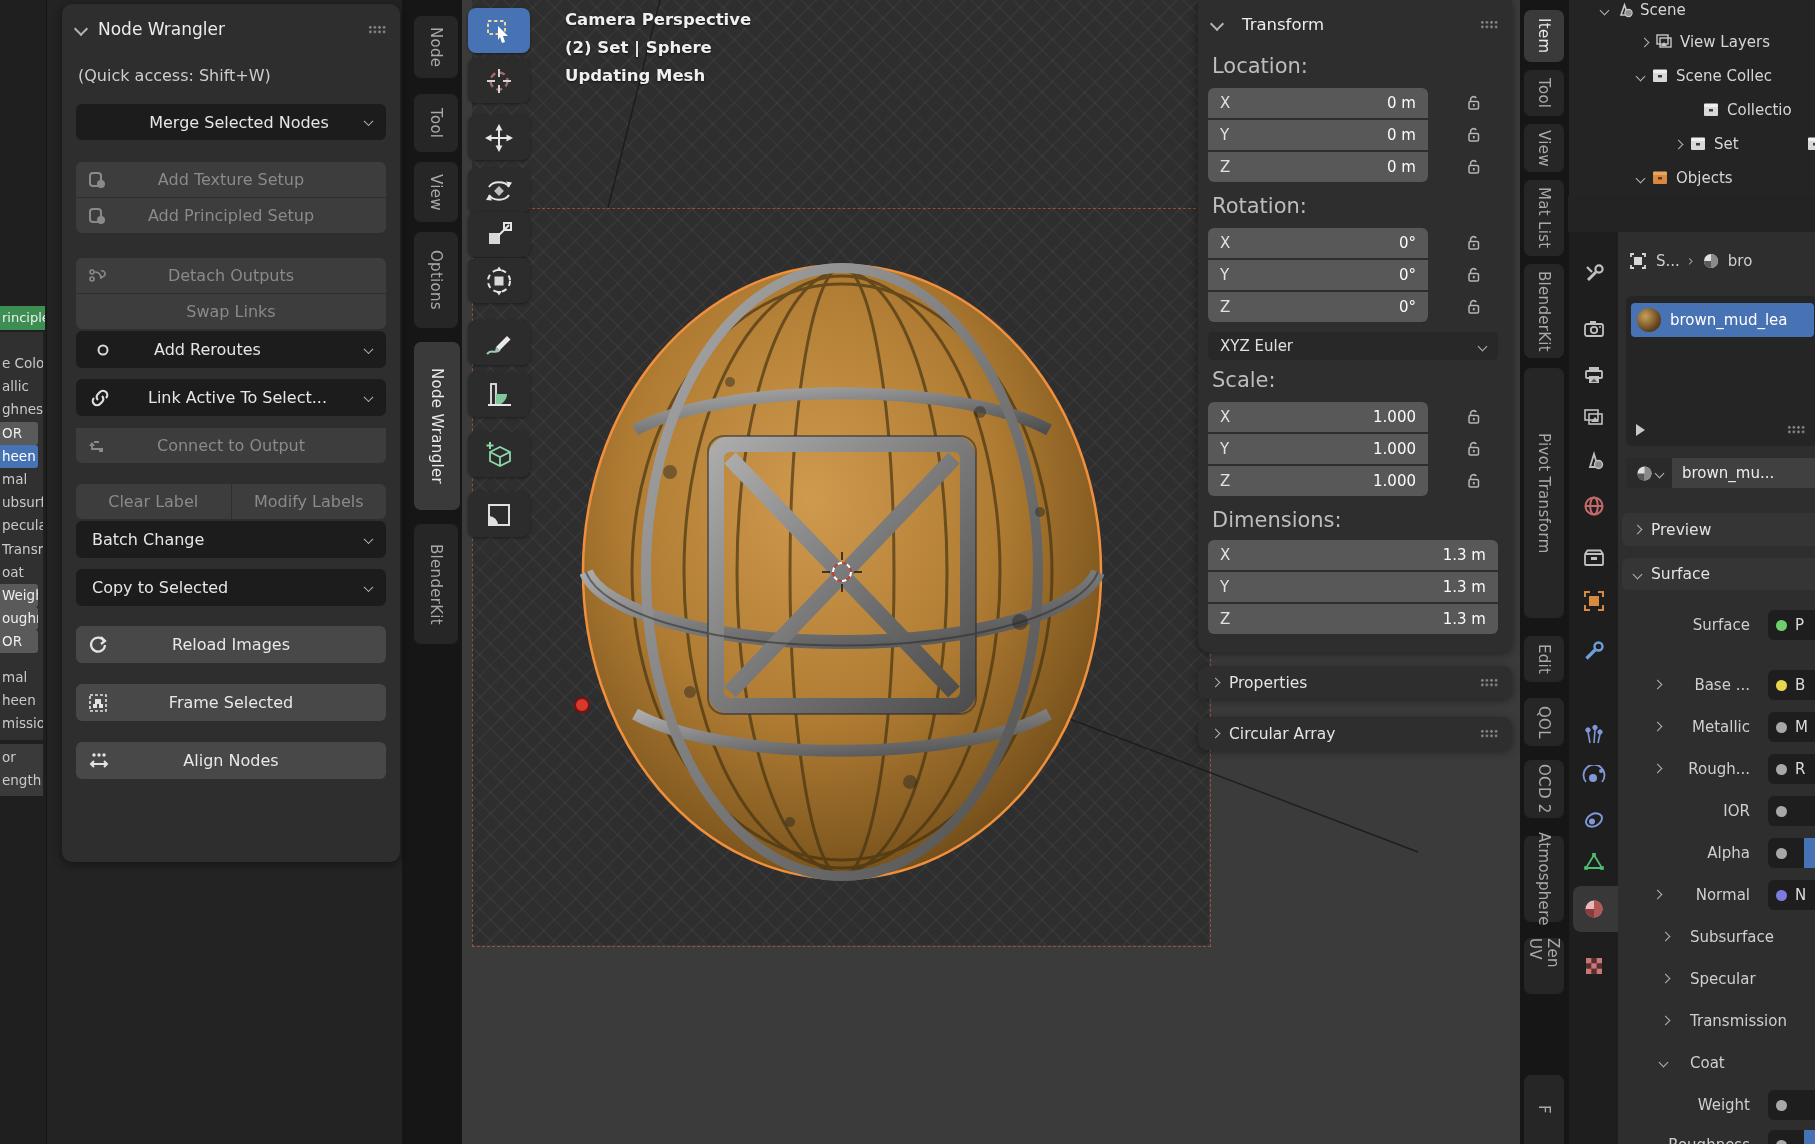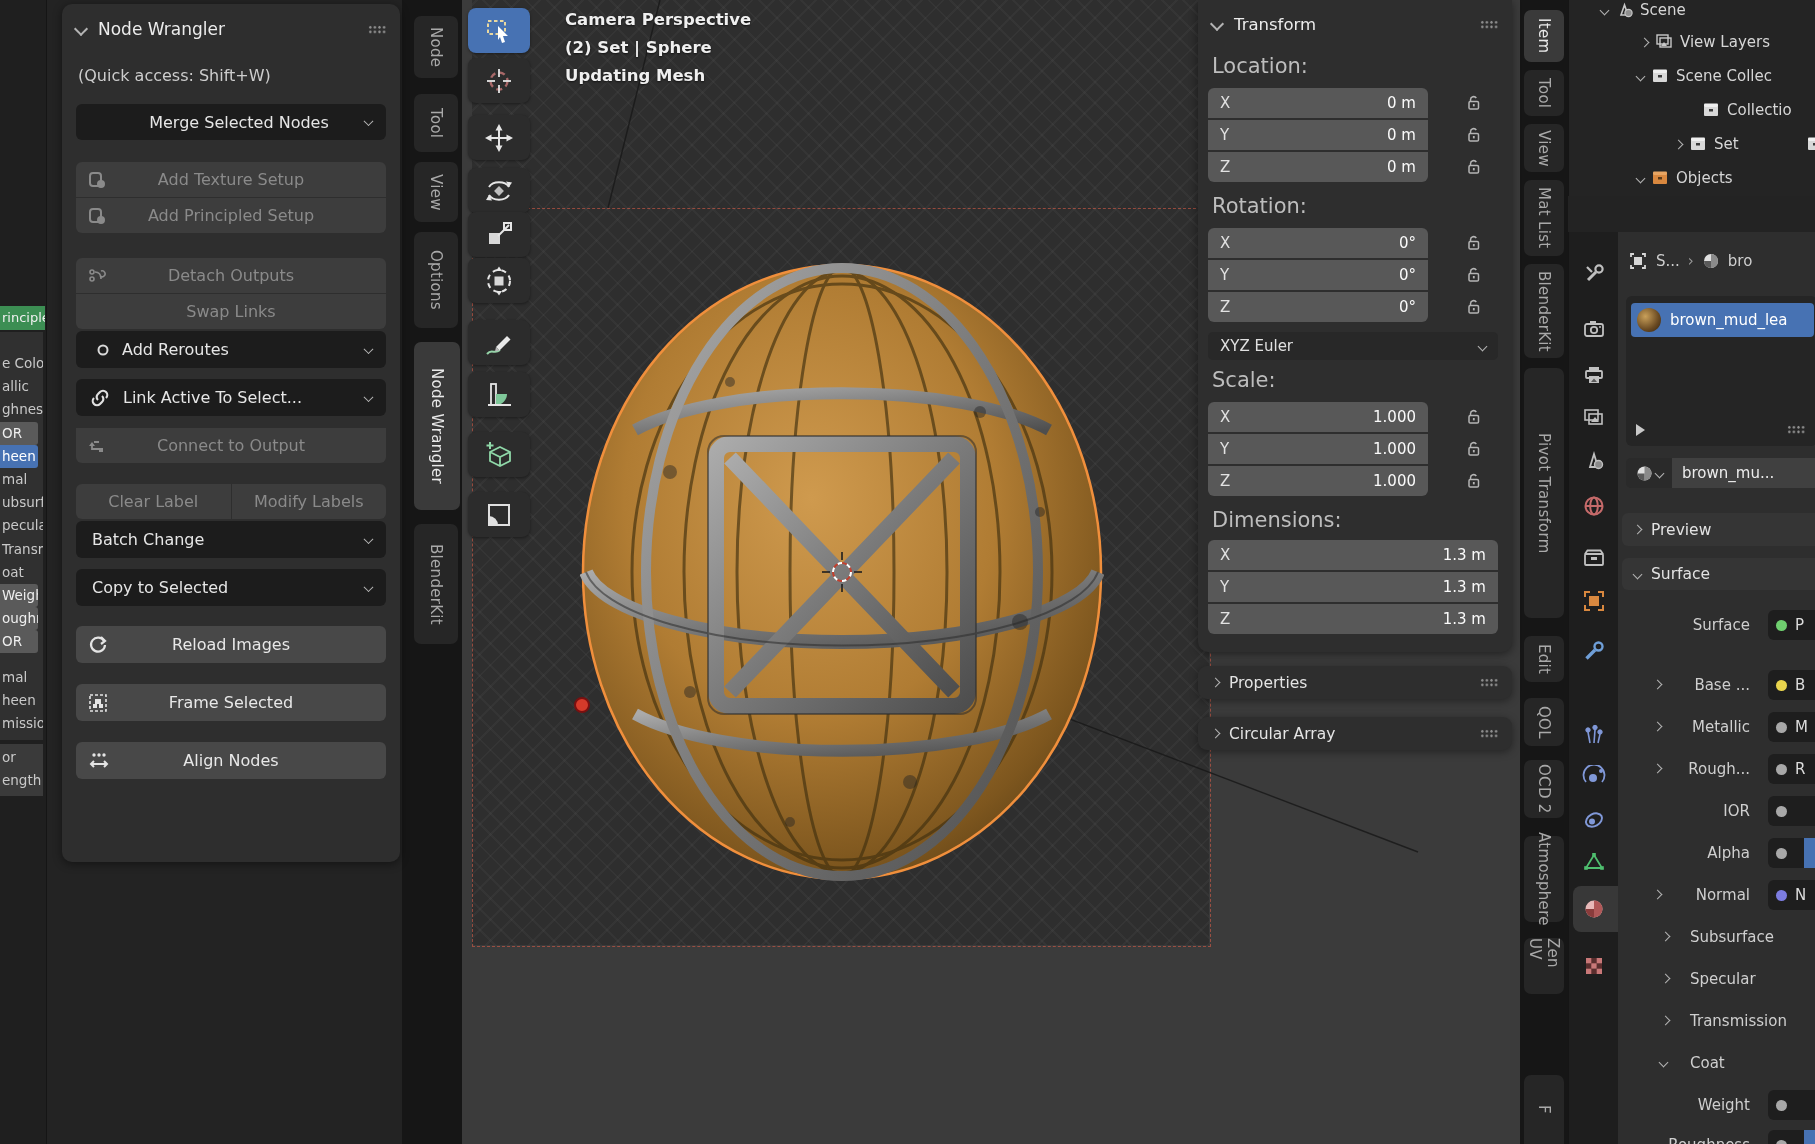--- a/index.html
+++ b/index.html
@@ -318,31 +318,31 @@
             <circle cx="4" cy="12" r="2"></circle>
             <path d="M7 5 C11 5 13 8 13 12 M13 4 a3 3 0 1 1-1 5"></path>
           </svg>
       </span>
       <span>Detach Outputs</span>
     </div>
     <div class="nw-btn dis grp-bot" style="top:290px;height:35px">
       <span>Swap Links</span>
     </div>
 
-    <div class="nw-btn dd" style="top:327px;height:37px;padding-left:46px">
+    <div class="nw-btn dd" style="top:327px;height:37px;padding-left:78px">
       <span class="ico" style="left:20px">
         <svg width="14" height="14">
             <circle cx="7" cy="7" r="4.5" fill="none" stroke="#d8d8d8" stroke-width="2"></circle>
           </svg>
       </span>
       <span>Add Reroutes</span>
       <span class="chv sm ddchv"></span>
     </div>
 
-    <div class="nw-btn dd" style="top:375px;height:37px;padding-left:47px">
+    <div class="nw-btn dd" style="top:375px;height:37px;padding-left:72px">
       <span class="ico" style="left:14px">
         <svg width="20" height="20" fill="none" stroke="#e0e0e0" stroke-width="2.2">
           <path d="M8 12 a4 4 0 0 1 0-6 l2-2 a4 4 0 0 1 6 6"></path>
             <path d="M12 8 a4 4 0 0 1 0 6 l-2 2 a4 4 0 0 1-6-6"></path>
         </svg>
       </span>
       <span>Link Active To Select...</span>
       <span class="chv sm ddchv"></span>
     </div>
     <div class="nw-btn dis" style="top:424px;height:35px;border-radius:0 0 6px 6px">
@@ -416,21 +416,21 @@
   <div id="lgutter" class="p">
     <div class="vtab" style="left:12px;top:16px;width:44px;height:62px">Node</div>
     <div class="vtab" style="left:12px;top:94px;width:44px;height:58px">Tool</div>
     <div class="vtab" style="left:12px;top:162px;width:44px;height:60px">View</div>
     <div class="vtab" style="left:12px;top:232px;width:44px;height:96px">Options</div>
     <div class="vtab act" style="left:12px;top:342px;width:46px;height:168px">Node Wrangler</div>
     <div class="vtab" style="left:12px;top:524px;width:44px;height:120px">BlenderKit</div>
   </div>
 
   <div id="tf-panel" class="p">
-    <div class="p" style="left:14px;top:12px;right:14px;height:24px;display:flex;align-items:center;gap:12px">
+    <div class="p" style="left:14px;top:12px;right:14px;height:24px;display:flex;align-items:center;gap:20px">
       <span class="chv d"></span>
       <span class="txt" style="font-size:16.5px;color:#ececec">Transform</span>
       <span class="grip" style="margin-left:auto"></span>
     </div>
     <div class="tf-label txt" style="top:54px">Location:</div>
     <div class="frow grp-top" style="top:88px">
         <span class="ax">X</span>
         <span class="val">0 m</span>
       </div>
     <div class="frow" style="top:120px">

